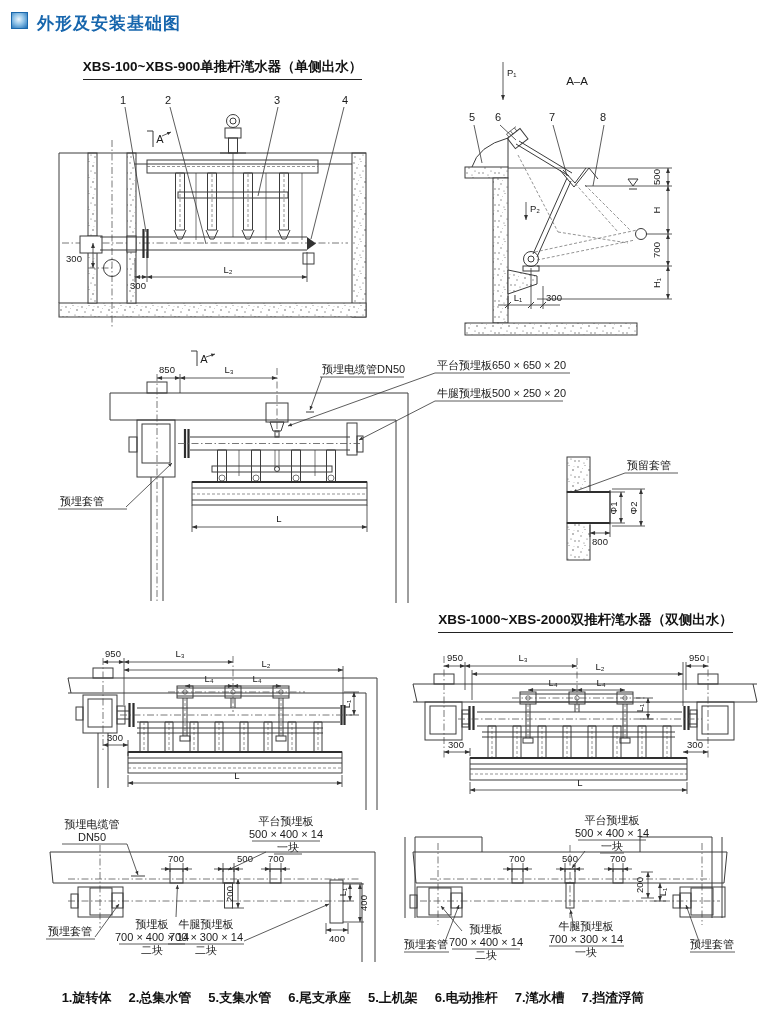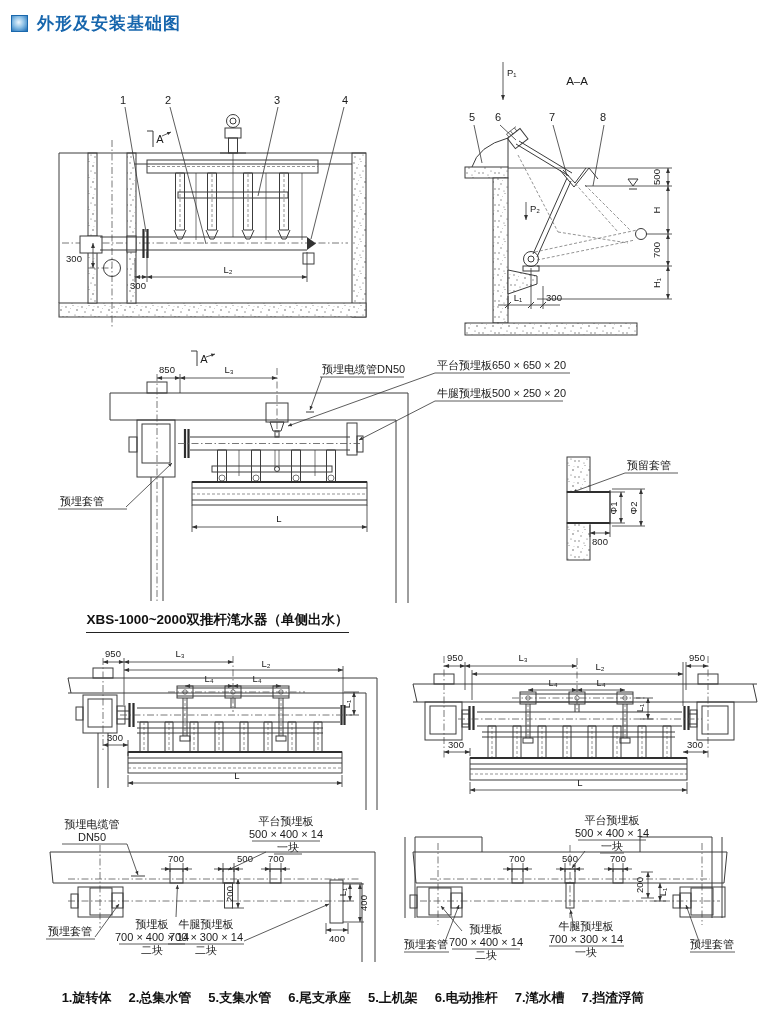--- a/index.html
+++ b/index.html
@@ -1,19 +1,19 @@
 <!DOCTYPE html>
 <html><head>
 <meta charset="utf-8">
 <style>
   html,body{margin:0;padding:0;background:#fff;}
   #page{position:relative;width:770px;height:1030px;background:#ffffff;overflow:hidden;
         font-family:"Liberation Sans","DejaVu Sans",sans-serif;}
   
-  #hdr{position:absolute;left:11px;top:12px;display:flex;align-items:center;gap:9px;}
+  #hdr{position:absolute;left:11px;top:12px;display:flex;align-items:flex-start;gap:9px;}
   #hdr .bullet{width:15px;height:15px;border:1px solid #1a68ac;
         background:radial-gradient(circle at 45% 42%, #eaf5fd 0%, #8cc0e6 45%, #1a6cb5 100%);}
   #hdr .htitle{color:#1766ad;font-size:17px;font-weight:bold;letter-spacing:1px;}
   
   .dtitle{position:absolute;text-align:center;font-size:13.5px;font-weight:bold;color:#111;}
   .dtitle span{display:inline-block;border-bottom:1.2px solid #222;padding-bottom:3px;}
   
   #legend{position:absolute;left:0;top:989px;width:706px;display:flex;justify-content:center;
           gap:17px;font-size:13px;font-weight:bold;color:#111;}
   
@@ -35,21 +35,22 @@
 </head>
 <body>
 
 <div id="page">
 
   <div id="hdr">
     <span class="bullet"></span>
     <span class="htitle">外形及安装基础图</span>
   </div>
 
-  <div class="dtitle" style="left:35px;top:611px;width:365px;"><span>XBS-1000~2000双推杆滗水器（单侧出水）</span></div>
+  <div class="dtitle" style="left:40px;top:58px;width:365px;"><span>XBS-100~XBS-900单推杆滗水器（单侧出水）</span></div>
+  <div class="dtitle" style="left:403px;top:611px;width:365px;"><span>XBS-1000~XBS-2000双推杆滗水器（双侧出水）</span></div>
 
   <svg width="770" height="1030" viewBox="0 0 770 1030">
     <defs>
       <pattern id="conc" width="16" height="16" patternUnits="userSpaceOnUse">
         <rect width="16" height="16" fill="#ffffff"></rect>
         <circle cx="2" cy="3" r="0.7" fill="#666"></circle>
           <circle cx="9" cy="1.5" r="0.6" fill="#888"></circle>
         <circle cx="13" cy="6" r="0.8" fill="#666"></circle>
           <circle cx="5" cy="8" r="0.7" fill="#777"></circle>
         <circle cx="11" cy="11" r="0.6" fill="#666"></circle>

